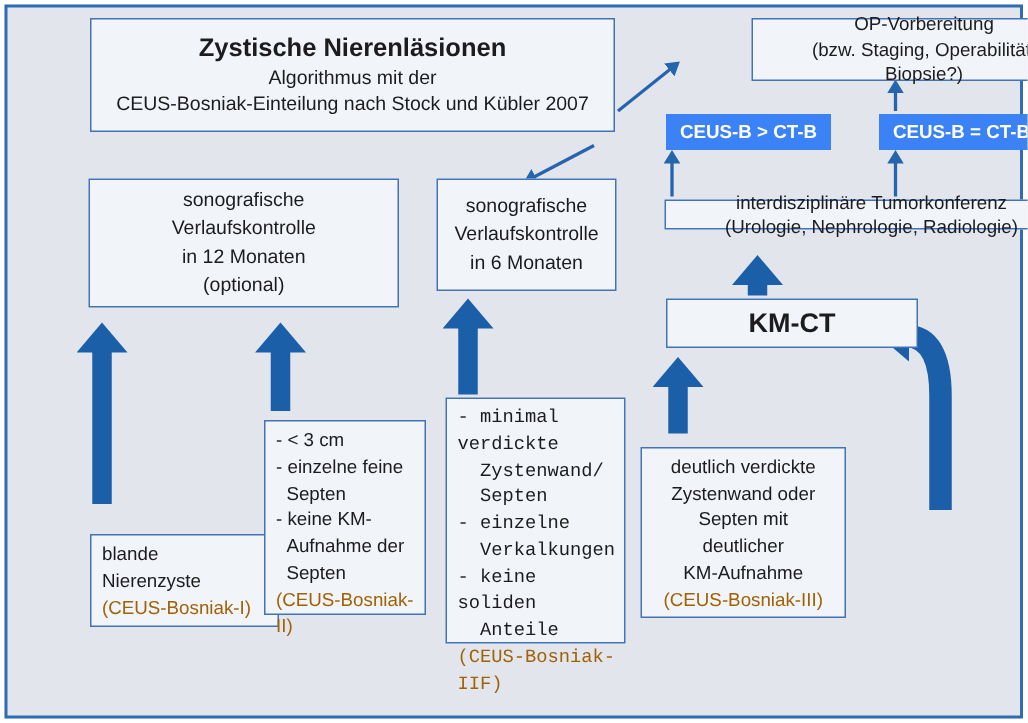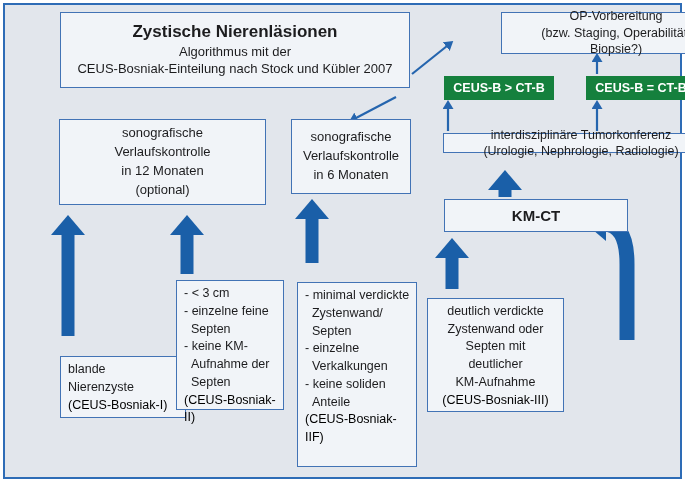--- a/index.html
+++ b/index.html
@@ -23,38 +23,38 @@
     box-sizing:border-box;
     margin-left:46px;
   }
   .center { display:flex; flex-direction:column; align-items:center; justify-content:center; text-align:center; }
   .multiline { white-space:pre-wrap; }
   .title-box { left:14px; top:12px; width:350px; height:76px; }
   .title-main { font-size:17px; font-weight:bold; margin:0 0 2px 0; }
   .title-sub  { font-size:13px; line-height:1.3; margin:0; }
   .op-box { left:455px; top:12px; width:218px; height:42px; font-size:12.5px; line-height:1.35;padding-left:12px; }
   .decision-box {
-    background:#15803d; border:none; color:#ffffff;
+    background:#3b82f6; border:none; color:#ffffff;
     font-weight:bold; font-size:12.5px;
     width:110px; height:24px;
   }
   .gt-box { left:398px; top:76px; }
   .eq-box { left:540px; top:76px; }
   .tumor-box { left:397px; top:133px; width:276px; height:20px; font-size:12.5px; line-height:1.3; }
-  .kmct-box { left:398px; top:199px; width:184px; height:33px; font-size:15px; font-weight:bold; }
+  .kmct-box { left:398px; top:199px; width:168px; height:33px; font-size:18px; font-weight:bold; }
   .f12-box { left:13px; top:119px; width:207px; height:86px; font-size:13px; line-height:1.45; }
   .f6-box  { left:245px; top:119px; width:120px; height:75px; font-size:13px; line-height:1.45; }
   .bosniak-box { font-size:12.5px; line-height:1.42; padding:4px 4px 2px 7px; }
   .bosniak-box.center { padding:4px 2px 2px 2px; }
   .b1 { left:14px;  top:356px; width:126px; height:62px; }
   .b2 { left:130px; top:280px; width:108px; height:130px; }
-  .b2f{ left:251px; top:282px; width:120px; height:185px; }
+  .b2f{ left:251px; top:265px; width:120px; height:164px;font-family:Liberation Mono, monospace; }
   .b3 { left:381px; top:298px; width:137px; height:114px; }
   .b4 { left:538px; top:336px; width:135px; height:74px; }
-  .bosniak-label { color:#000000; }
+  .bosniak-label { color:#a16207; }
   .baseline-bar { left:10px; top:428px; width:663px; height:45px; font-size:13px; line-height:1.4; letter-spacing:-0.2px; }
 </style>
 </head>
 <body>
 
 <div class="page">
   <div class="frame"></div>
 
   <svg class="arrow-layer" viewBox="0 0 685 482" xmlns="http://www.w3.org/2000/svg">
     <defs>

